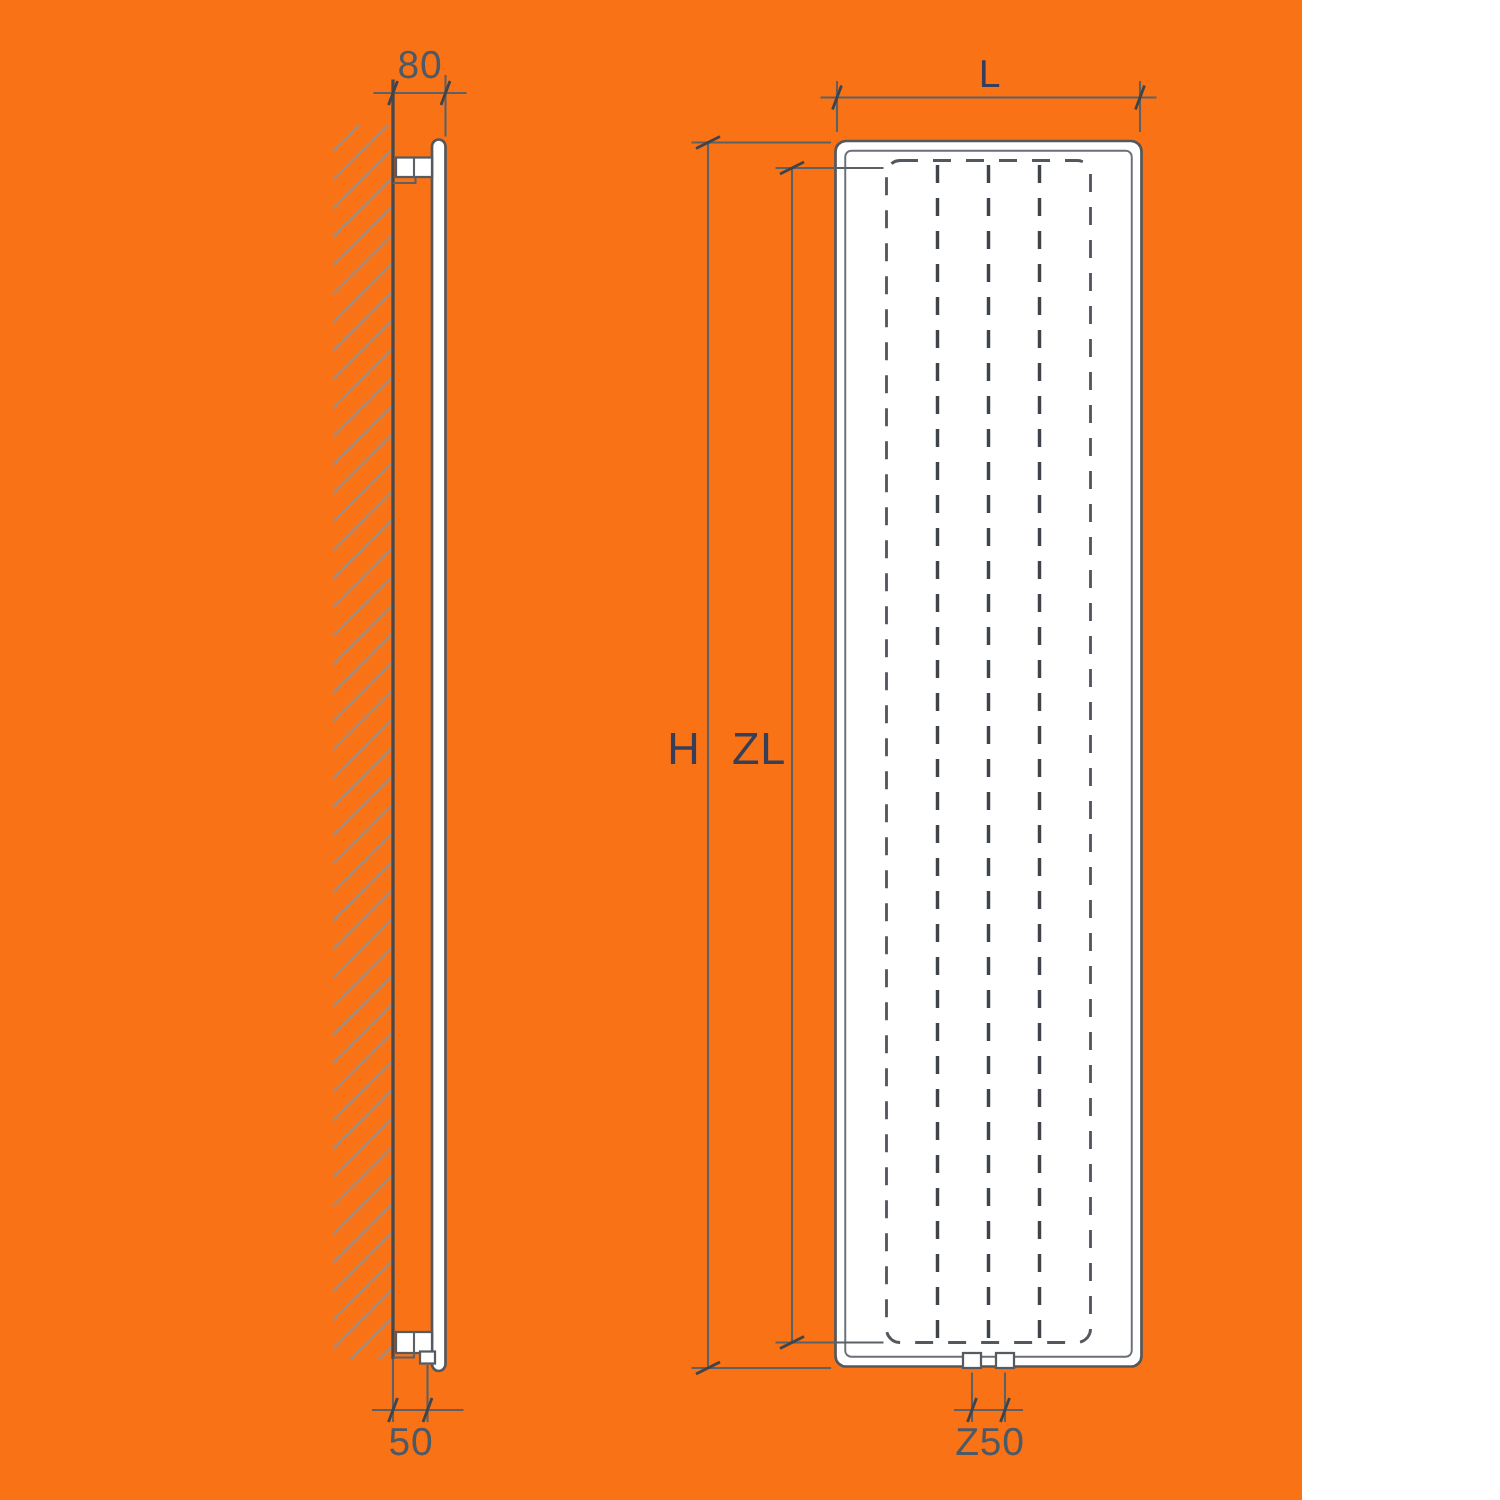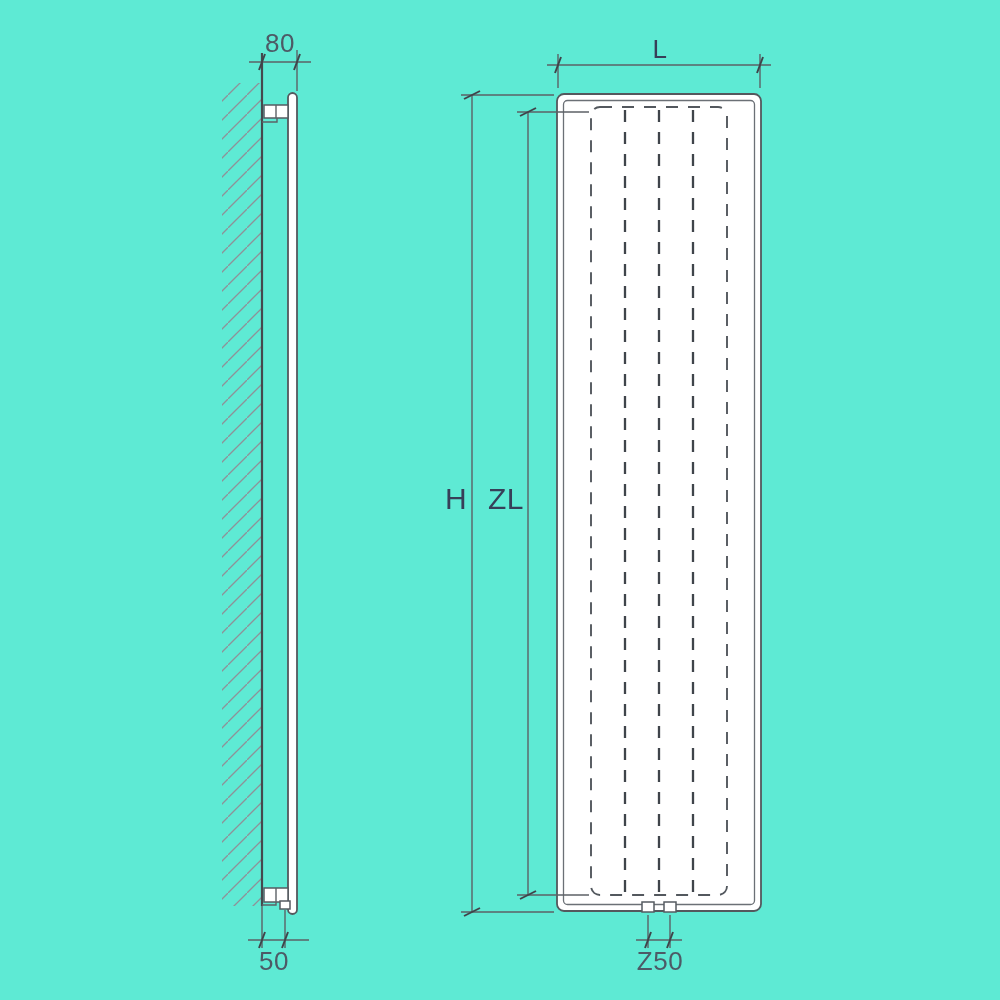--- a/index.html
+++ b/index.html
@@ -1,16 +1,16 @@
 <!DOCTYPE html>
 <html><head>
 <meta charset="utf-8">
 <style>
   html,body{margin:0;padding:0;background:#ffffff;}
-  .stage{position:relative;width:1000px;height:1000px;background:#5eead4;overflow:hidden;}
+  .stage{position:relative;width:868px;height:1000px;background:#f97316;overflow:hidden;}
   svg{display:block;}
   
   .ln      {stroke:#5c6166;stroke-width:1.4;fill:none;stroke-linecap:butt;}
   .wall    {stroke:#45494e;stroke-width:2.2;fill:none;}
   .edge    {stroke:#54585d;stroke-width:1.8;fill:#ffffff;}
   .edge2   {stroke:#6b7076;stroke-width:1.3;fill:none;}
   .bracket {stroke:#565b61;stroke-width:1.5;fill:#ffffff;}
   .dash    {stroke:#3f444a;stroke-width:2.3;fill:none;stroke-dasharray:12 10;}
   .dashlite{stroke:#53585e;stroke-width:1.9;fill:none;stroke-dasharray:12 10;}
   .tick    {stroke:#3f444a;stroke-width:1.9;fill:none;}

